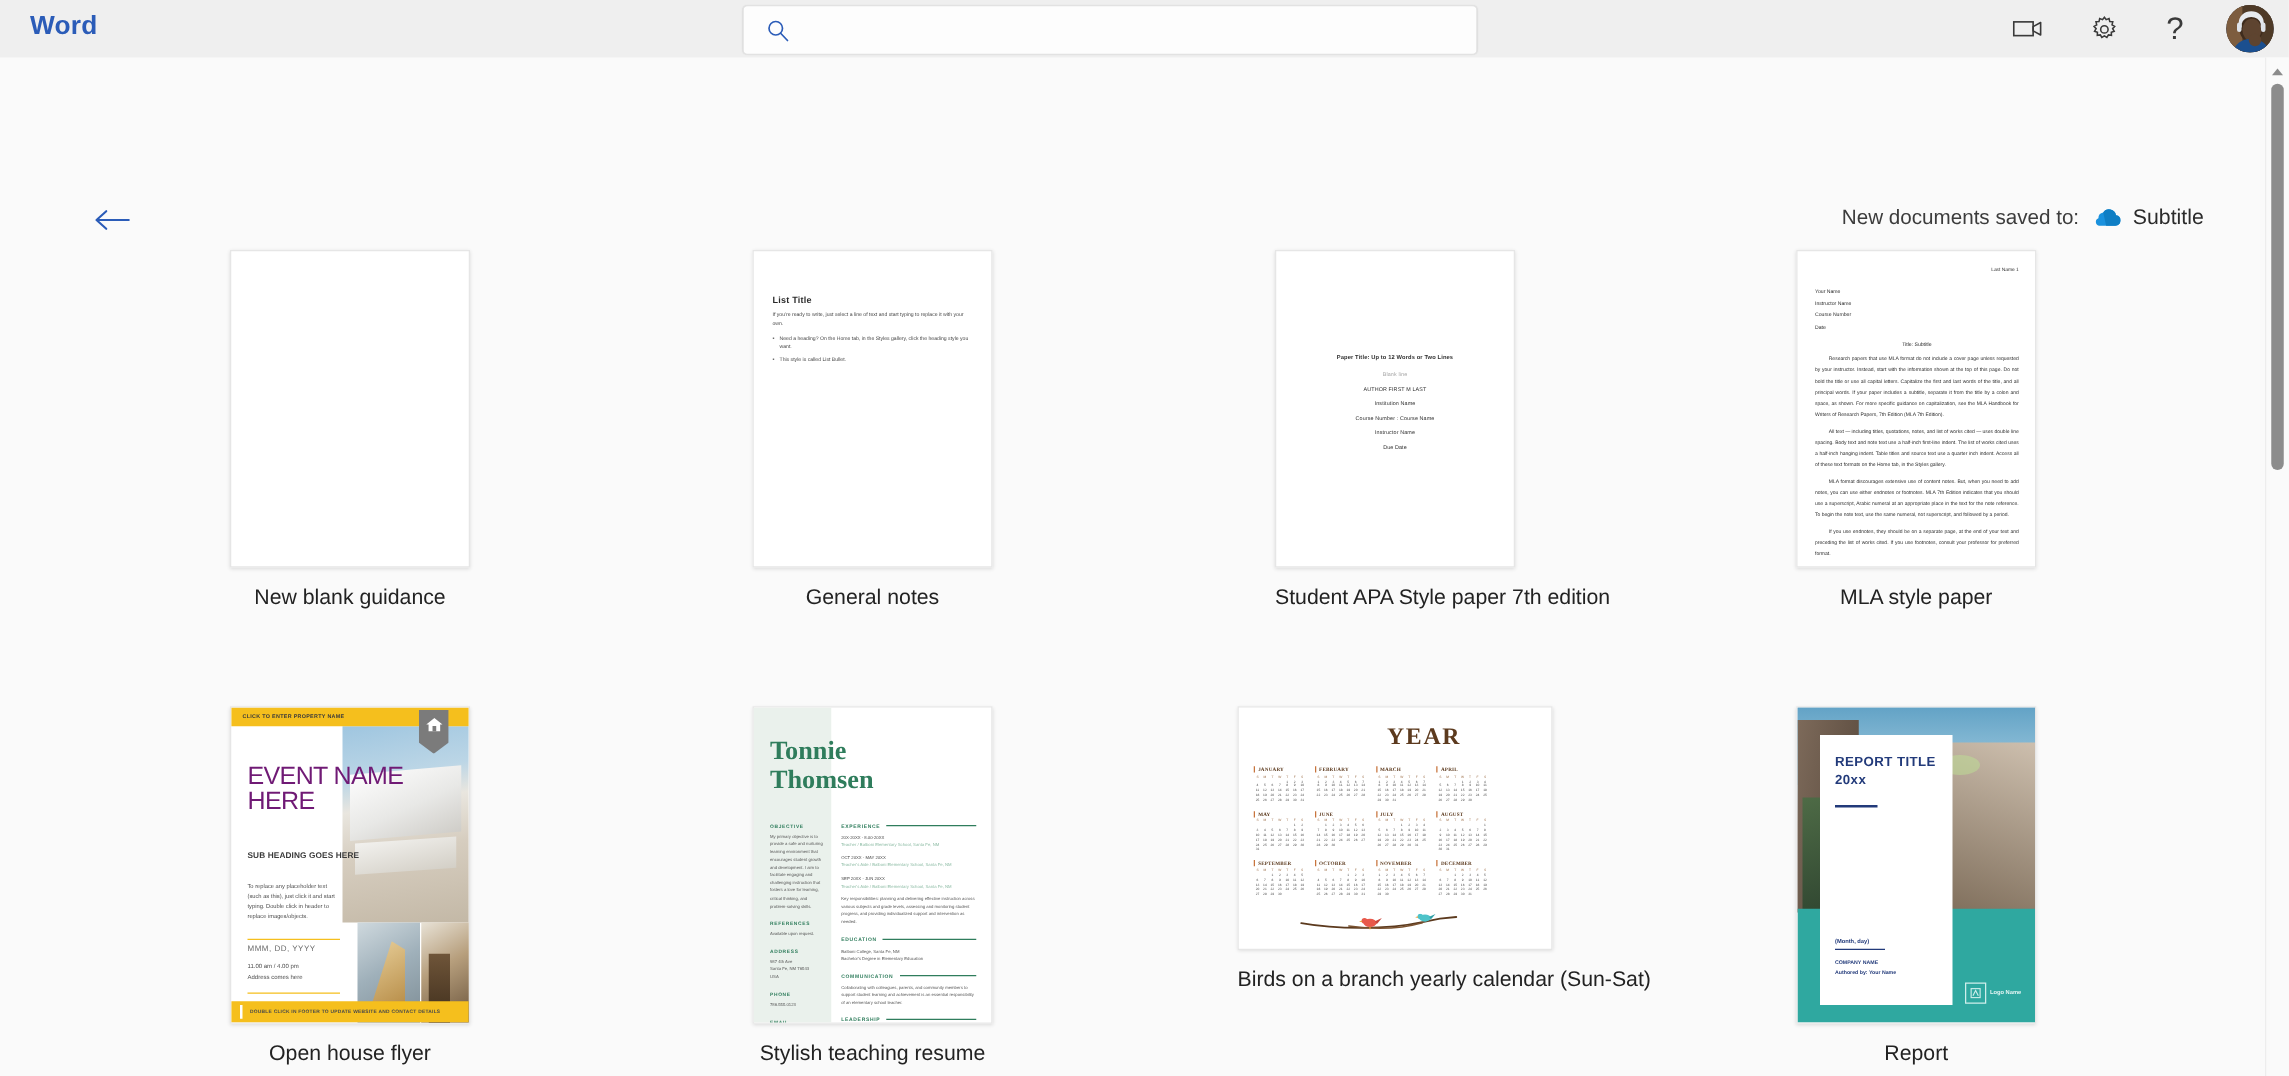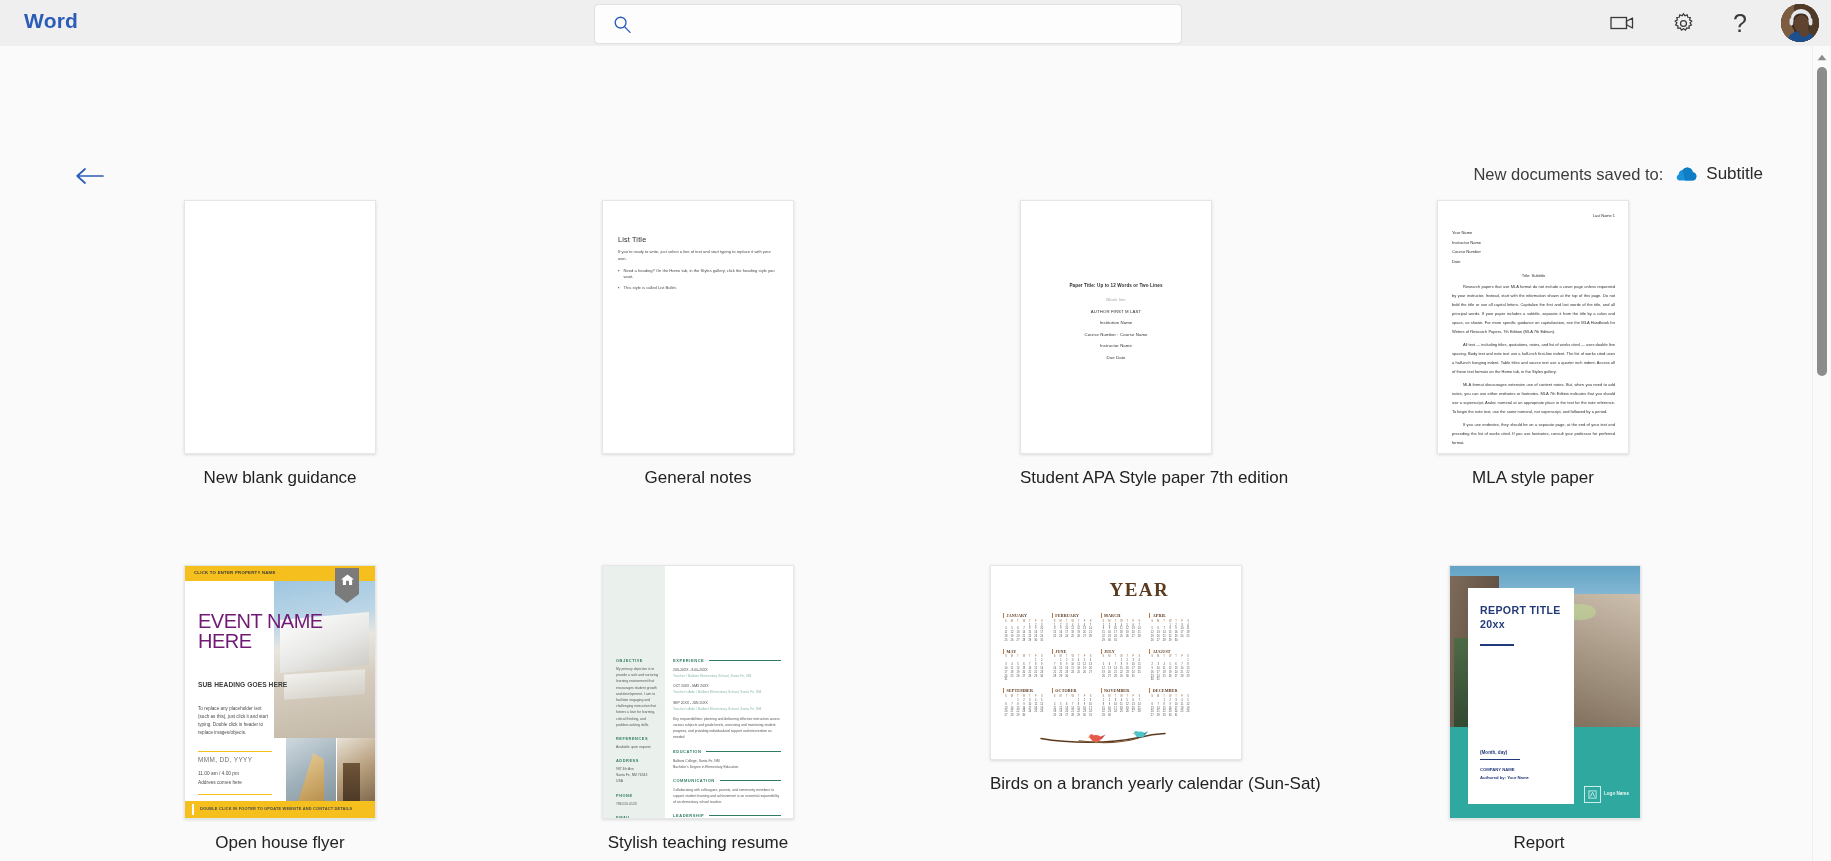--- a/index.html
+++ b/index.html
@@ -73,21 +73,21 @@
     box-shadow:0 1px 3px rgba(0,0,0,.13);
     overflow:hidden;position:relative;cursor:pointer;
   }
   .caption{
     position:absolute;width:100%;text-align:center;
     font-size:17px;color:#222;white-space:nowrap;
   }
 
   
   .gn{position:absolute;left:15px;top:34px;right:14px;}
-  .gn-title{font-size:7.2px;font-weight:normal;color:#2a2a2a;letter-spacing:.2px;margin-bottom:5px;}
+  .gn-title{font-size:7.2px;font-weight:bold;color:#2a2a2a;letter-spacing:.2px;margin-bottom:5px;}
   .gn-p{font-size:4.1px;color:#4a4a4a;line-height:1.65;margin-bottom:5px;}
   .gn-li{font-size:4.1px;color:#4a4a4a;line-height:1.65;display:flex;gap:4px;margin-bottom:4px;}
   .gn-li .bt{color:#666;font-size:4.5px;line-height:1.5;}
 
   
   .apa{position:absolute;left:0;right:0;top:82px;text-align:center;}
   .apa div{font-size:4.3px;color:#303030;margin-bottom:6.6px;letter-spacing:.1px;}
   .apa .t{font-weight:bold;font-size:4.6px;margin-bottom:9px;}
 
   
@@ -331,20 +331,24 @@
       <div class="fl-foot">
         <span>DOUBLE CLICK IN FOOTER TO UPDATE WEBSITE AND CONTACT DETAILS</span>
       </div>
     </div>
     <div class="caption" style="top:268px;">Open house flyer</div>
   </div>
 
   <div class="cell" style="left:602px;top:405px;">
     <div class="thumb" style="width:190px;height:252px;">
       <div class="rs-band"></div>
+      <div class="rs-name">
+        <div>Tonnie</div>
+        <div>Thomsen</div>
+      </div>
 
       <div class="rs-sb">
         <div class="rs-h">OBJECTIVE</div>
         <div class="rs-t">My primary objective is to provide a safe and nurturing learning environment that encourages student growth and development. I aim to facilitate engaging and challenging instruction that fosters a love for learning, critical thinking, and problem-solving skills.</div>
         <div class="rs-h">REFERENCES</div>
         <div class="rs-t">Available upon request.</div>
         <div class="rs-h">ADDRESS</div>
         <div class="rs-t" style="white-space:pre-line;">987 4th Ave
 Santa Fe, NM 76543
 USA</div>
@@ -973,21 +977,21 @@
           <circle cx="97.2" cy="2.1" r="2.1" fill="#4ec3c9"></circle>
           <path d="M95.3 2 L93.1 2.7 L95.3 3.3 Z" fill="#e8a23a"></path>
           <path d="M104.4 2.3 L109.4 .2 L105.6 4.6 Z" fill="#2fa0a7"></path>
         </g>
       </svg>
     </div>
     <div class="caption" style="top:209px;">Birds on a branch yearly calendar (Sun-Sat)</div>
   </div>
 
   <div class="cell" style="left:1437px;top:405px;">
-    <div class="thumb" style="width:190px;height:252px;margin-left:12px;">
+    <div class="thumb" style="width:190px;height:252px;">
       <div class="rp-photo">
         <div class="sky"></div>
         <div class="bldgL"></div>
         <div class="bldgR"></div>
         <div class="grn"></div>
         <div class="flare"></div>
       </div>
       <div class="rp-teal"></div>
       <div class="rp-card">
         <div class="rp-title">

